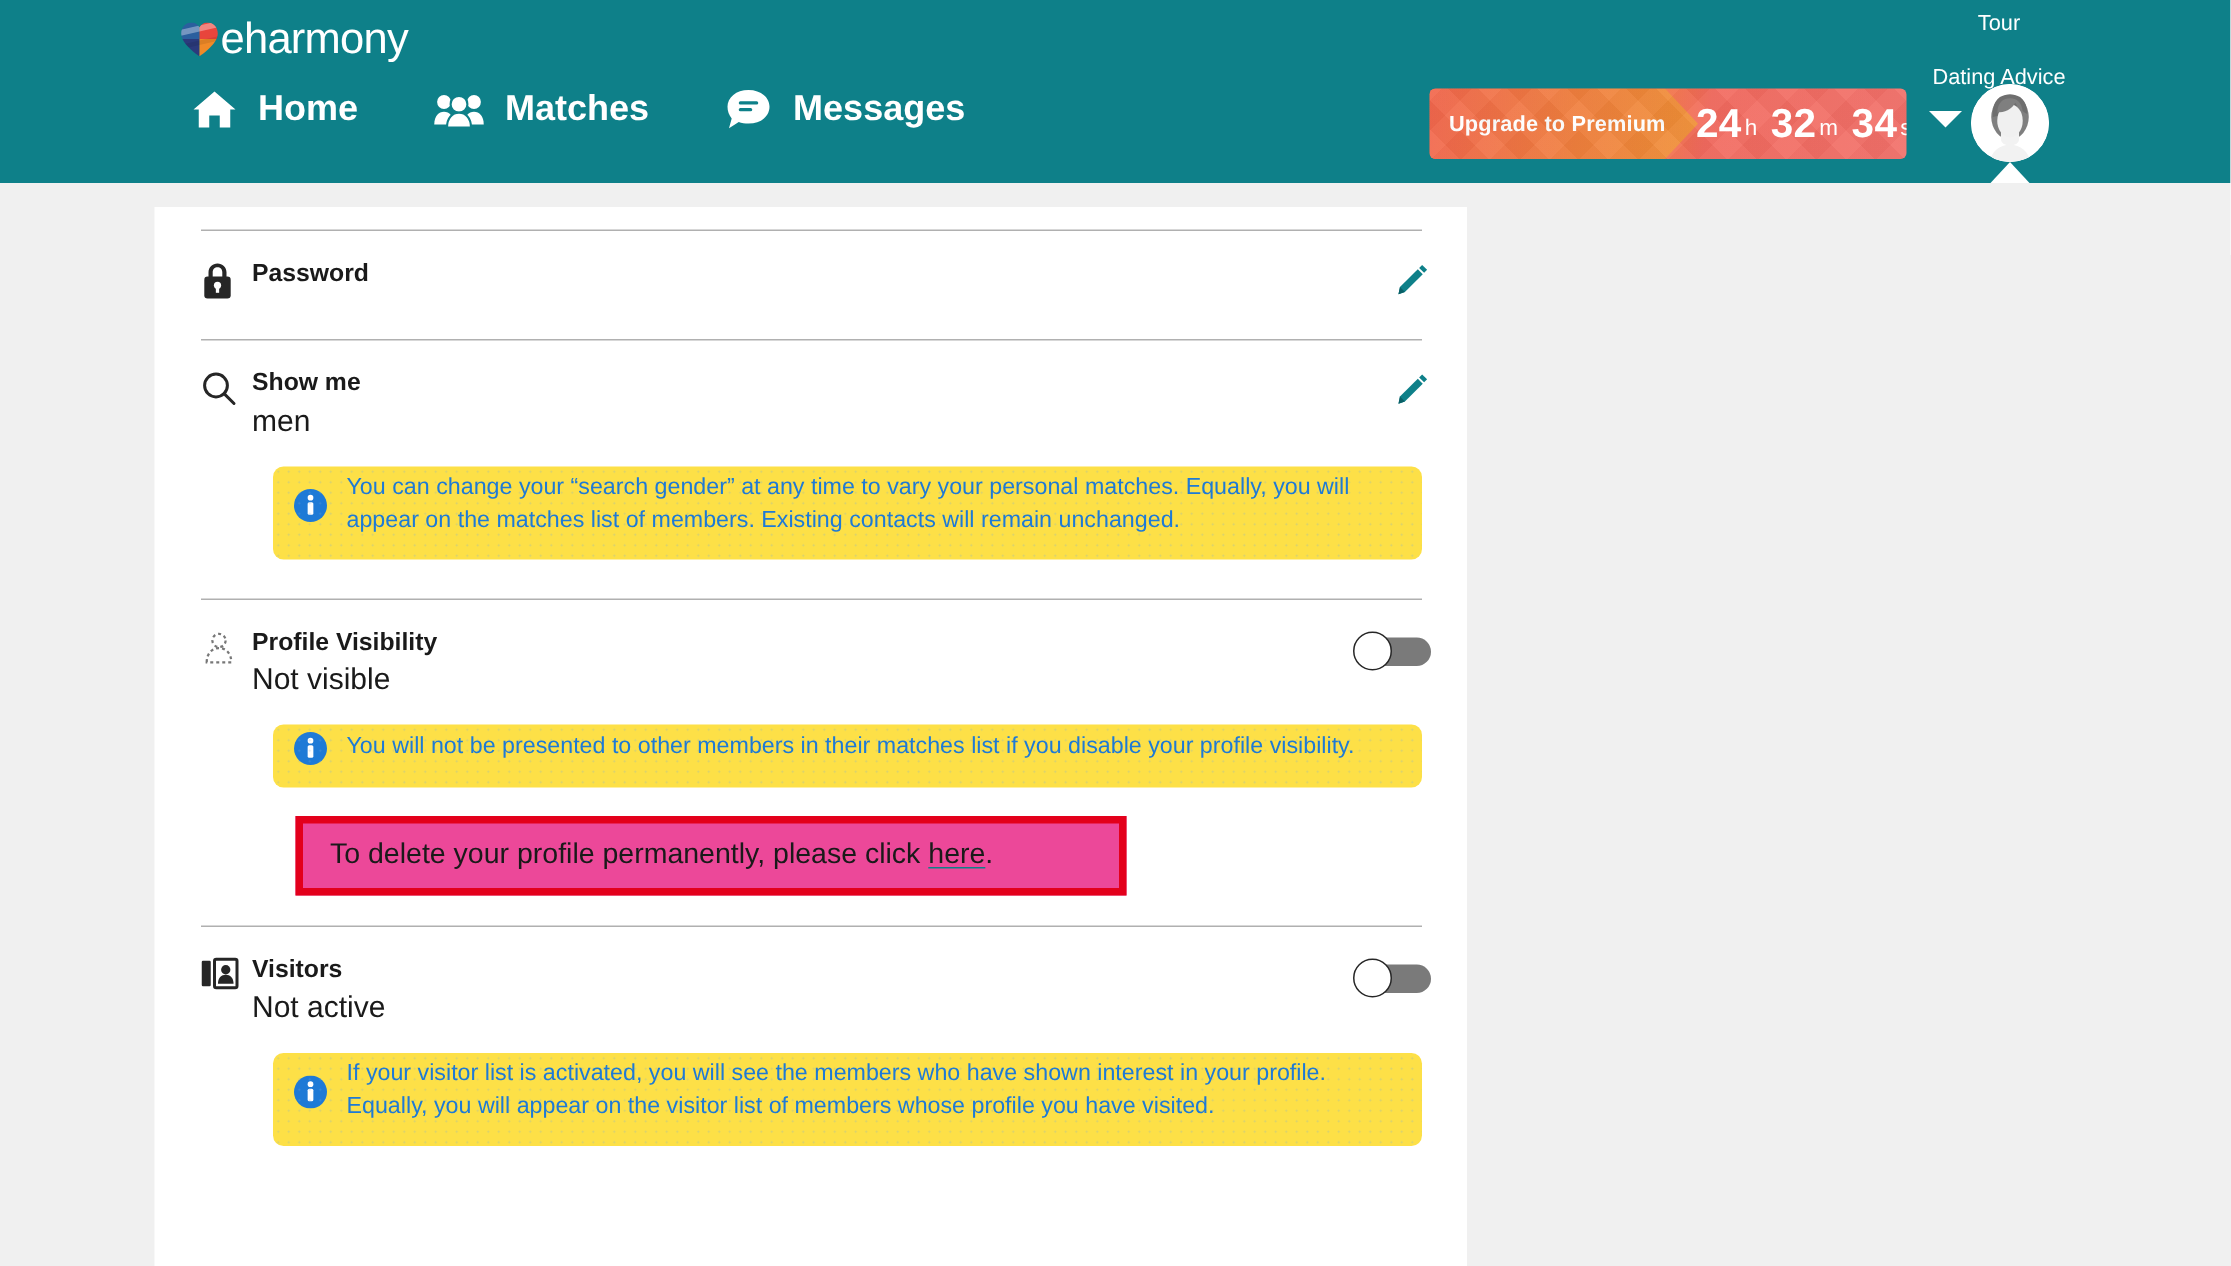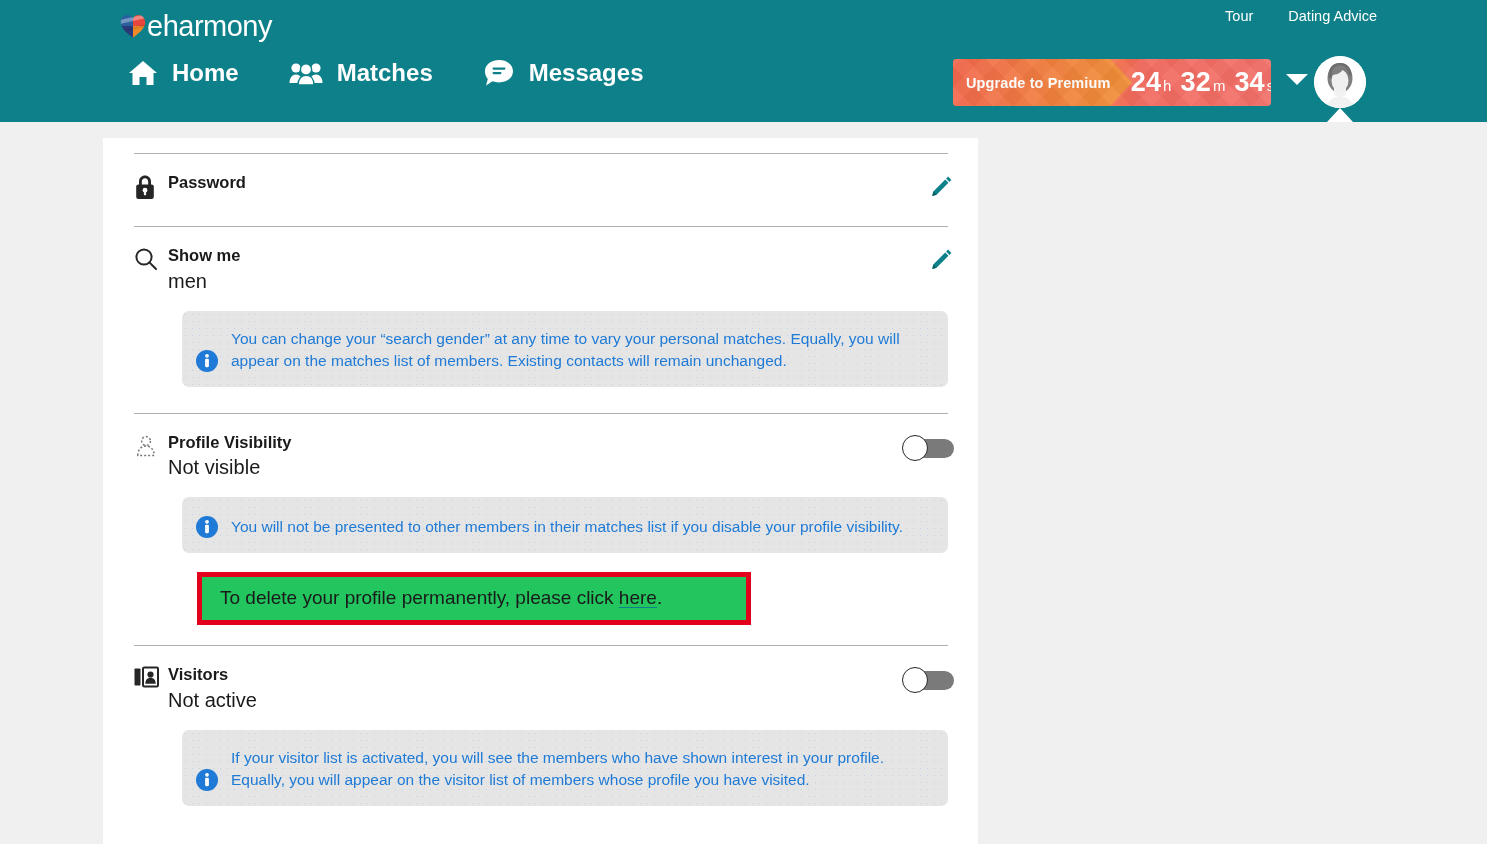--- a/index.html
+++ b/index.html
@@ -42,22 +42,23 @@
     font-size: 29px;
     letter-spacing: -0.5px;
     line-height: 1;
     font-weight: 400;
   }
   .top-links {
     position: absolute;
     right: 110px;
     top: 8px;
     display: flex;
-    gap: 35px;
+    gap: 20px;
     align-items: center;
+    flex-direction: column;
   }
   .top-link {
     color: #ffffff;
     font-size: 14.5px;
     text-decoration: none;
     cursor: pointer;
   }
   .mainnav {
     position: absolute;
     left: 128px;
@@ -220,28 +221,28 @@
     position:absolute; left:0; top:0;
     width:26px; height:26px;
     border-radius:50%;
     background:#ffffff;
     border:1.6px solid #262626;
     box-sizing:border-box;
   }
 
   
   .infobox {
-    background: #e5e5e5;
+    background: #fde047;
     border-radius: 7px;
     margin: 16px 0 0 48px;
     width: 766px;
     box-sizing: border-box;
-    padding: 17px 16px 15px 14px;
-    display: flex;
-    align-items: flex-end;
+    padding: 3px 16px 15px 14px;
+    display: flex;
+    align-items: center;
     gap: 13px;
     position: relative;
   }
   .infobox::after{
     content:"";
     position:absolute; inset:0;
     background-image: radial-gradient(circle, rgba(120,170,215,.30) 0.6px, transparent 0.7px);
     background-size: 7px 7px;
     border-radius:7px;
     pointer-events:none;
@@ -259,21 +260,21 @@
   }
 
   
   .delete-notice {
     position: relative;
     margin: 19px 0 0 0;
     margin-left: 63px;
     width: 554px;
     box-sizing: border-box;
     border: 5px solid #e3001b;
-    background: #22c55e;
+    background: #ec4899;
     padding: 8px 12px 9px 18px;
     font-size: 19px;
     color: #1a1a1a;
     line-height: 1.35;
   }
   .delete-notice a {
     color: #1a1a1a;
     text-decoration: underline;
     text-decoration-color: #0e8089;
     text-underline-offset: 3px;

